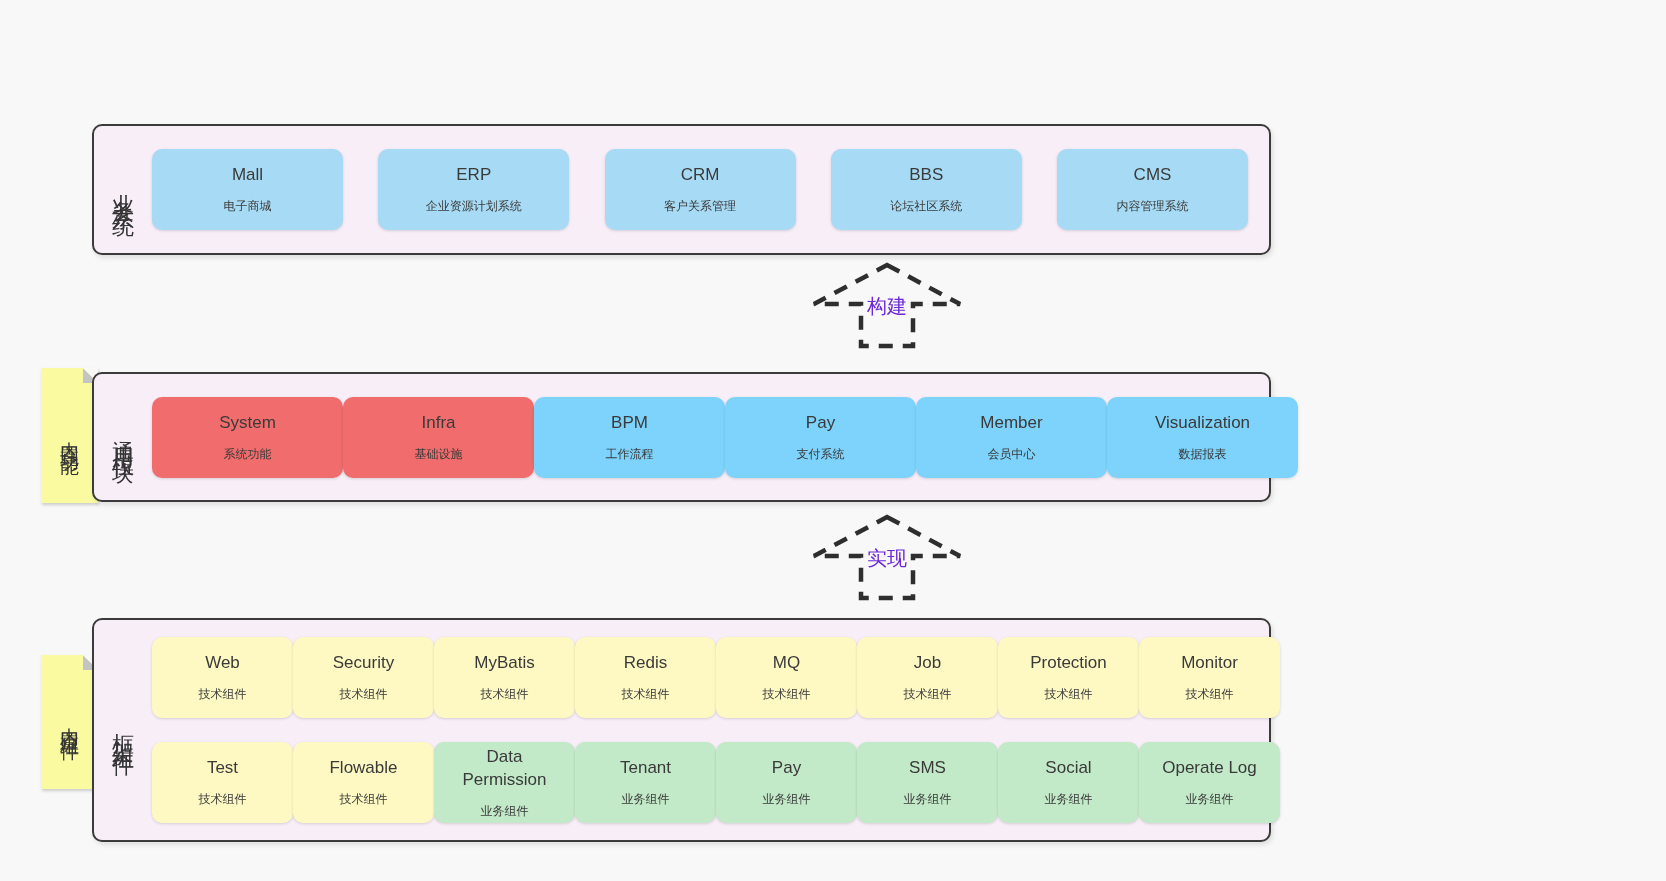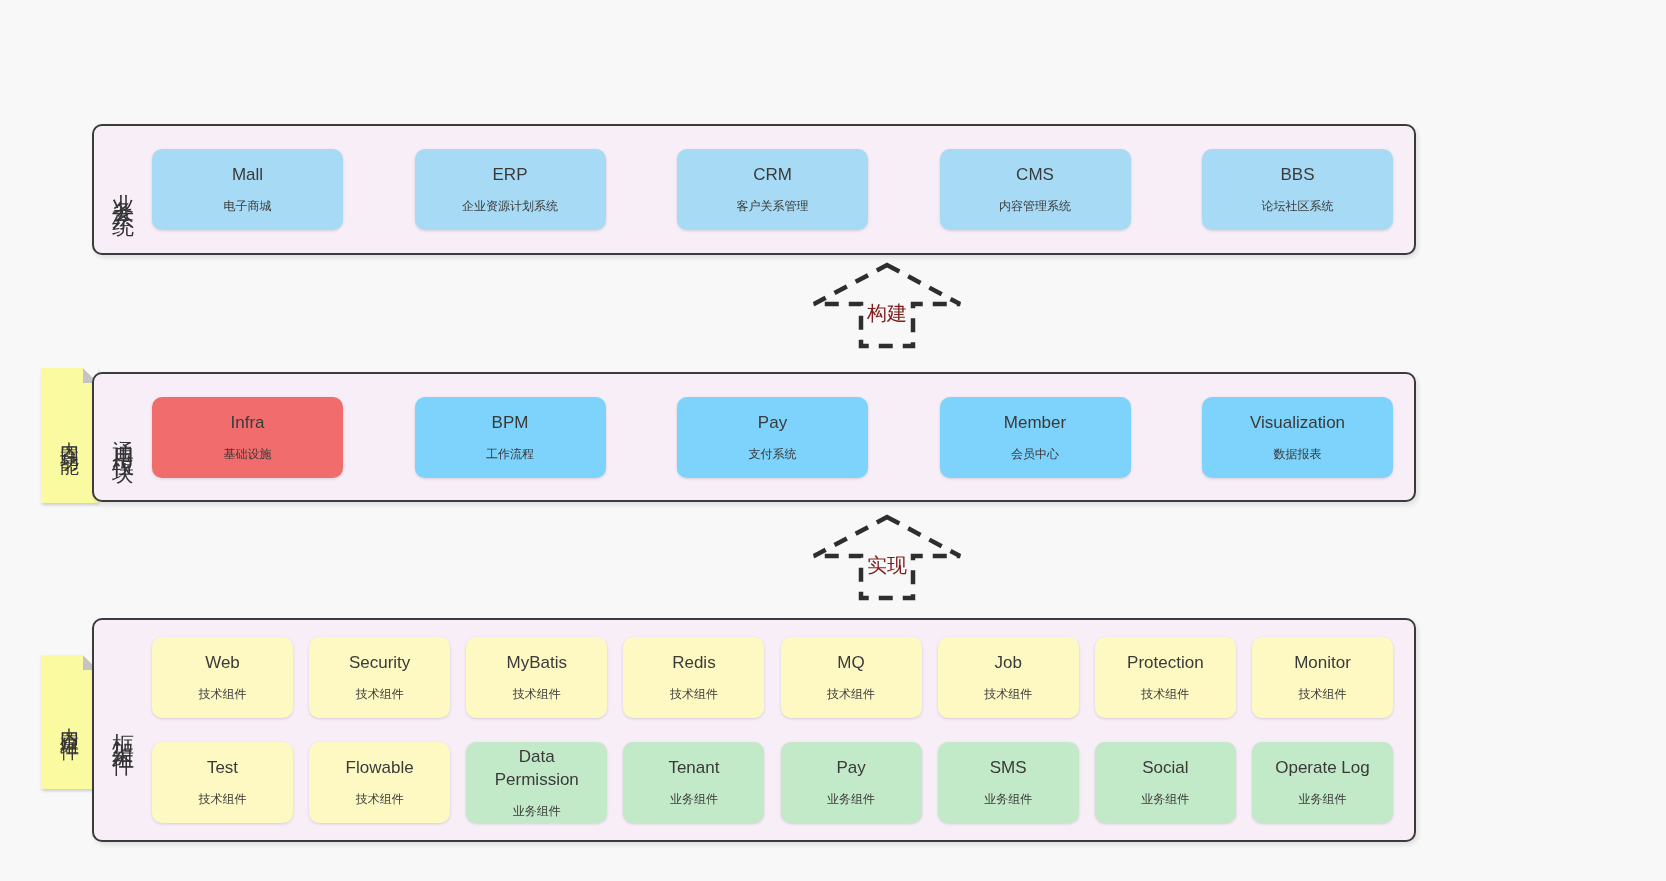--- a/index.html
+++ b/index.html
@@ -5,21 +5,21 @@
   html,body{margin:0;padding:0;}
   body{
     width:1666px;height:881px;
     background:#f8f8f8;
     font-family:"Liberation Sans","DejaVu Sans",sans-serif;
     color:#3a3a3a;
     position:relative;
     overflow:hidden;
   }
   .tier{
-    position:absolute;left:92px;width:1324px;
+    position:absolute;left:92px;width:1179px;
     background:#f8eef8;
     border:2.5px solid #3b3b3b;
     border-radius:10px;
     box-shadow:2px 3px 5px rgba(0,0,0,0.10);
     display:flex;
     box-sizing:border-box;
     z-index:1;
   }
   #tier-business{top:124px;height:131px;}
   #tier-modules{top:372px;height:130px;}
@@ -75,23 +75,23 @@
   .note span{
     writing-mode:vertical-rl;text-orientation:upright;
     font-size:19px;letter-spacing:5px;color:#333;
   }
   
   .arrow{position:absolute;left:812px;width:150px;height:90px;z-index:0;}
   #arrow-build{top:261px;}
   #arrow-implement{top:513px;}
   .arrow svg{display:block;}
   .arrow-label{
-    position:absolute;left:50%;top:39px;transform:translateX(-50%);
+    position:absolute;left:50%;top:32px;transform:translateX(-50%);
     background:#f8f8f8;padding:0 3px;
-    font-size:20px;color:#7f1d1d;white-space:nowrap;
+    font-size:20px;color:#6d28d9;white-space:nowrap;
   }
 </style>
 </head>
 <body>
 
 <div class="tier" id="tier-business">
   <div class="tier-label">
     <span>业务系统</span>
   </div>
   <div class="tier-content">
@@ -102,26 +102,26 @@
       </div>
       <div class="box w-lg c-blue">
         <div class="t">ERP</div>
         <div class="s">企业资源计划系统</div>
       </div>
       <div class="box w-lg c-blue">
         <div class="t">CRM</div>
         <div class="s">客户关系管理</div>
       </div>
       <div class="box w-lg c-blue">
+        <div class="t">BBS</div>
+        <div class="s">论坛社区系统</div>
+      </div>
+      <div class="box w-lg c-blue">
         <div class="t">CMS</div>
         <div class="s">内容管理系统</div>
-      </div>
-      <div class="box w-lg c-blue">
-        <div class="t">BBS</div>
-        <div class="s">论坛社区系统</div>
       </div>
     </div>
   </div>
 </div>
 
 <div class="arrow" id="arrow-build">
   <svg width="150" height="90" viewBox="0 0 150 90">
     <polygon points="75,4 148,43 101,43 101,85 49,85 49,43 2,43" fill="none" stroke="#2e2e2e" stroke-width="4.5" stroke-dasharray="14 10" stroke-linejoin="miter"></polygon>
   </svg>
   <div class="arrow-label">构建</div>
@@ -131,20 +131,24 @@
   <span>内置功能</span>
 </div>
 
 <div class="tier" id="tier-modules">
   <div class="tier-label">
     <span>通用模块</span>
   </div>
   <div class="tier-content">
     <div class="box-row">
       <div class="box w-lg c-red">
+        <div class="t">System</div>
+        <div class="s">系统功能</div>
+      </div>
+      <div class="box w-lg c-red">
         <div class="t">Infra</div>
         <div class="s">基础设施</div>
       </div>
       <div class="box w-lg c-pink">
         <div class="t">BPM</div>
         <div class="s">工作流程</div>
       </div>
       <div class="box w-lg c-pink">
         <div class="t">Pay</div>
         <div class="s">支付系统</div>

